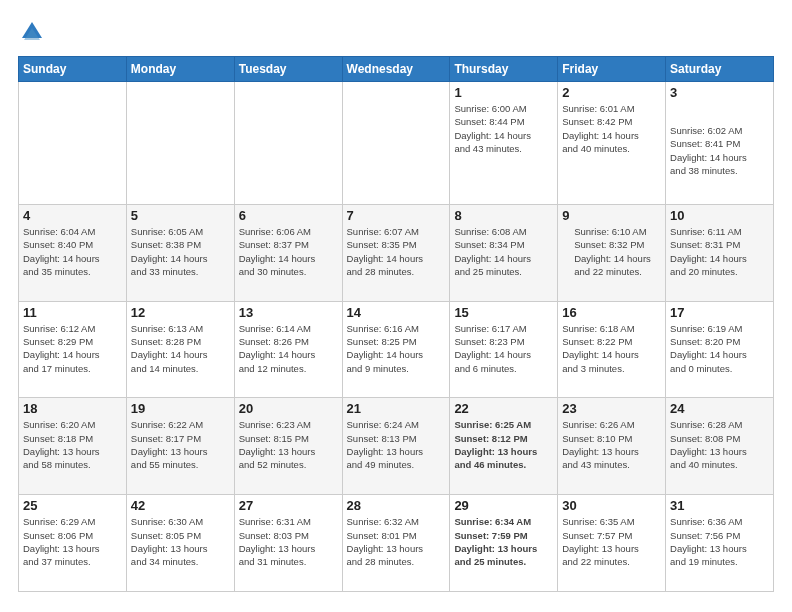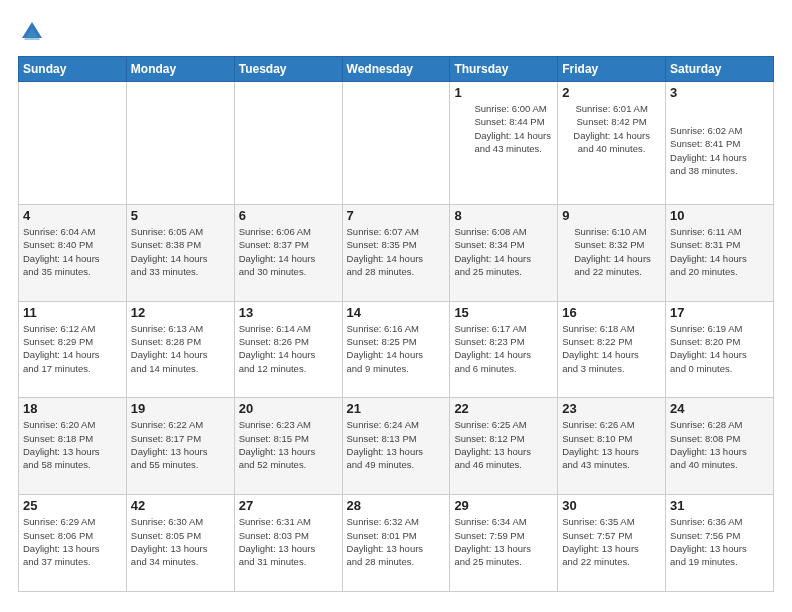--- a/index.html
+++ b/index.html
@@ -134,28 +134,28 @@
         </tr>
     </thead>
     <tbody id="calendar-body">
     <tr>
           <td class="empty-cell"></td>
           <td class="empty-cell"></td>
           <td class="empty-cell"></td>
           <td class="empty-cell"></td>
           <td>
             <span class="day-num">1</span>
-            <div class="day-info" style="white-space: pre-line; margin-left: 20px;">Sunrise: 6:00 AM
+            <div class="day-info" style="white-space: pre-line;">Sunrise: 6:00 AM
 Sunset: 8:44 PM
 Daylight: 14 hours
 and 43 minutes.</div>
           </td>
           <td>
             <span class="day-num">2</span>
-            <div class="day-info" style="white-space: pre-line; text-align: center;">Sunrise: 6:01 AM
+            <div class="day-info" style="white-space: pre-line;">Sunrise: 6:01 AM
 Sunset: 8:42 PM
 Daylight: 14 hours
 and 40 minutes.</div>
           </td>
           <td>
             <span class="day-num">3</span>
             <div class="day-info" style="white-space: pre-line; margin-top: 24px;">Sunrise: 6:02 AM
 Sunset: 8:41 PM
 Daylight: 14 hours
 and 38 minutes.</div>
@@ -287,21 +287,21 @@
           </td>
           <td>
             <span class="day-num">21</span>
             <div class="day-info" style="white-space: pre-line;">Sunrise: 6:24 AM
 Sunset: 8:13 PM
 Daylight: 13 hours
 and 49 minutes.</div>
           </td>
           <td>
             <span class="day-num">22</span>
-            <div class="day-info" style="white-space: pre-line;">Sunrise: 6:25 AM
+            <div class="day-info" style="white-space: pre-line; font-weight: bold;">Sunrise: 6:25 AM
 Sunset: 8:12 PM
 Daylight: 13 hours
 and 46 minutes.</div>
           </td>
           <td>
             <span class="day-num">23</span>
             <div class="day-info" style="white-space: pre-line;">Sunrise: 6:26 AM
 Sunset: 8:10 PM
 Daylight: 13 hours
 and 43 minutes.</div>
@@ -338,21 +338,21 @@
           </td>
           <td>
             <span class="day-num">28</span>
             <div class="day-info" style="white-space: pre-line;">Sunrise: 6:32 AM
 Sunset: 8:01 PM
 Daylight: 13 hours
 and 28 minutes.</div>
           </td>
           <td>
             <span class="day-num">29</span>
-            <div class="day-info" style="white-space: pre-line;">Sunrise: 6:34 AM
+            <div class="day-info" style="white-space: pre-line; font-weight: bold;">Sunrise: 6:34 AM
 Sunset: 7:59 PM
 Daylight: 13 hours
 and 25 minutes.</div>
           </td>
           <td>
             <span class="day-num">30</span>
             <div class="day-info" style="white-space: pre-line;">Sunrise: 6:35 AM
 Sunset: 7:57 PM
 Daylight: 13 hours
 and 22 minutes.</div>

